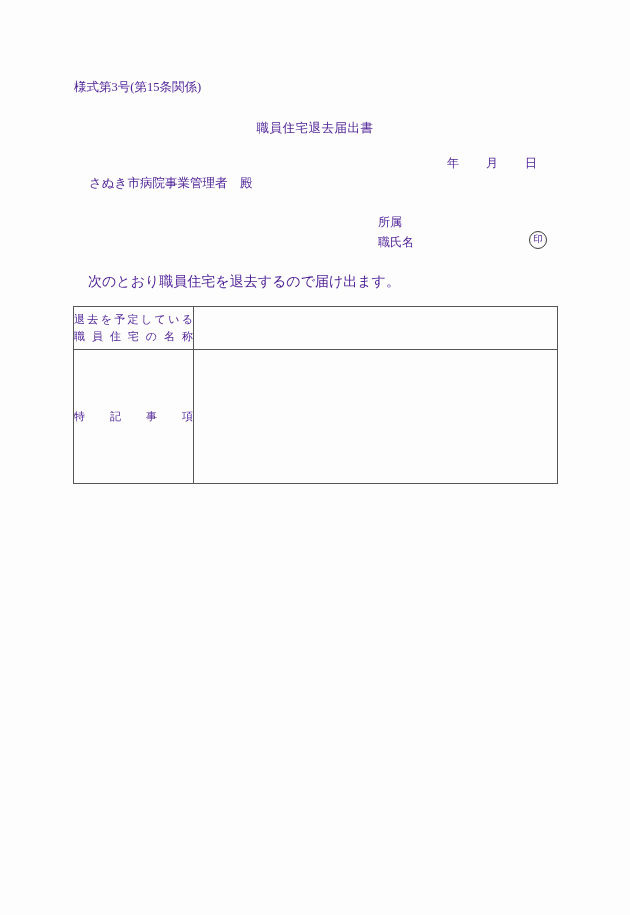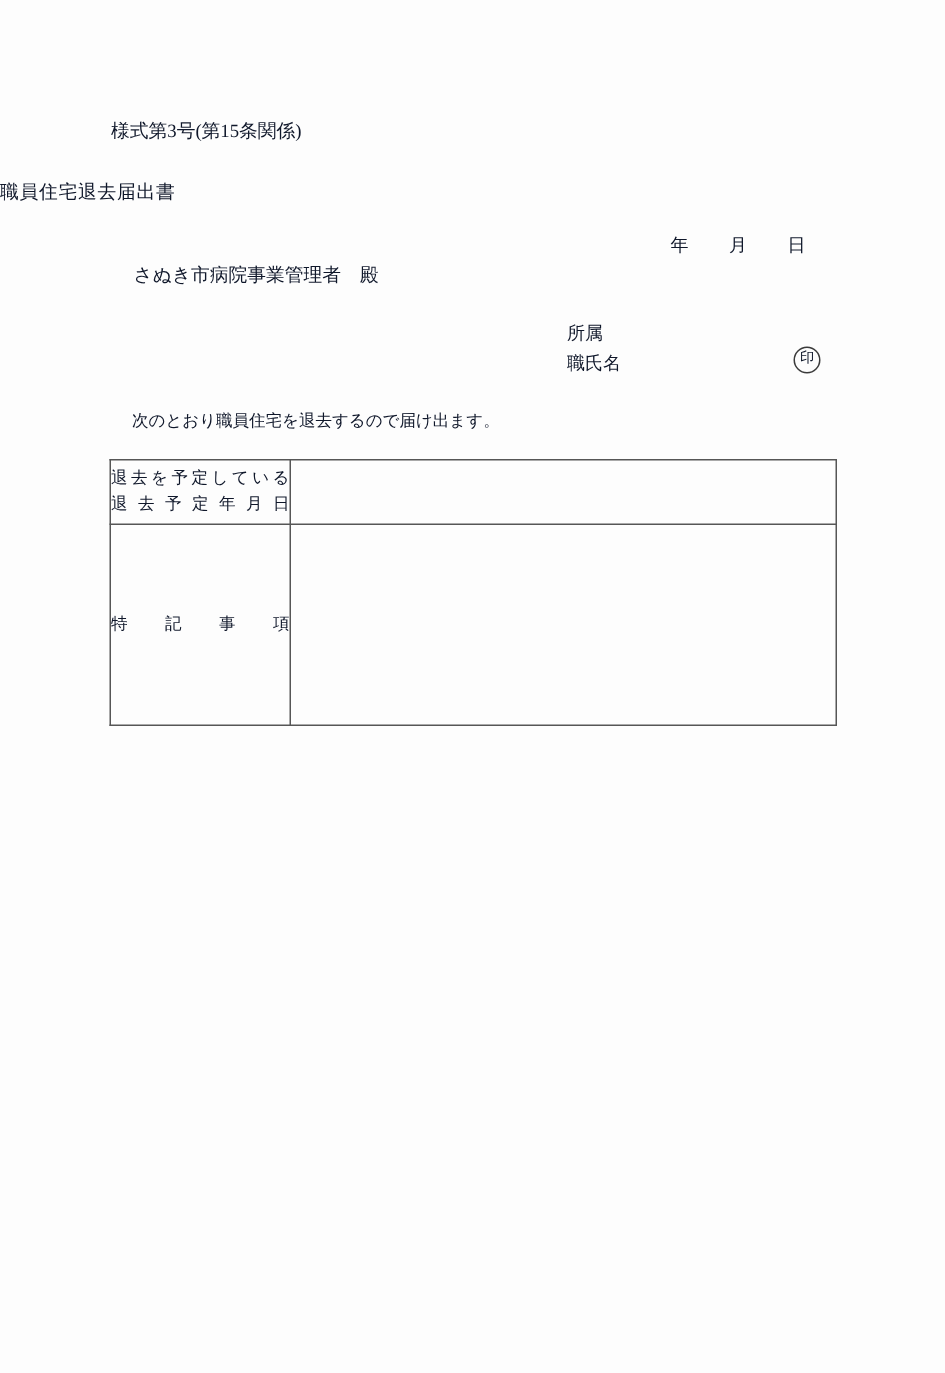--- a/index.html
+++ b/index.html
@@ -6,36 +6,36 @@
     margin: 0;
     padding: 0;
     background: #ffffff;
   }
   .page {
     position: relative;
     width: 630px;
     height: 915px;
     background: #fdfdfd;
     font-family: "Liberation Serif", "DejaVu Serif", serif;
-    color: #0f172a;
+    color: #4c1d95;
     overflow: hidden;
   }
   .form-number {
     position: absolute;
     left: 74px;
     top: 80px;
     font-size: 12.5px;
     line-height: 14px;
   }
   .doc-title {
     position: absolute;
     left: 0;
     top: 121px;
     width: 100%;
-    text-align: left;
+    text-align: center;
     font-size: 12.5px;
     letter-spacing: 0.5px;
     line-height: 15px;
   }
   .date-line {
     position: absolute;
     left: 447px;
     top: 156px;
     display: flex;
     gap: 27px;
@@ -74,21 +74,21 @@
     display: flex;
     align-items: center;
     justify-content: center;
     font-size: 9.5px;
     line-height: 1;
   }
   .intro {
     position: absolute;
     left: 88px;
     top: 274px;
-    font-size: 11px;
+    font-size: 14px;
     line-height: 15px;
   }
   table.form-table {
     position: absolute;
     left: 73px;
     top: 306px;
     width: 484px;
     border-collapse: collapse;
     table-layout: fixed;
     border-radius: 25px;
@@ -155,21 +155,21 @@
 
   <table class="form-table">
     <colgroup>
         <col class="c1">
         <col class="c2">
       </colgroup>
     <tbody>
       <tr class="r1">
         <td class="label-cell">
           <span class="jline">退去を予定している</span>
-          <span class="jline">退去予定年月日</span>
+          <span class="jline">職員住宅の名称</span>
         </td>
         <td class="value-cell"></td>
       </tr>
 
 
 
 
       <tr class="r5">
         <td class="label-cell">
           <span class="jline">特記事項</span>

